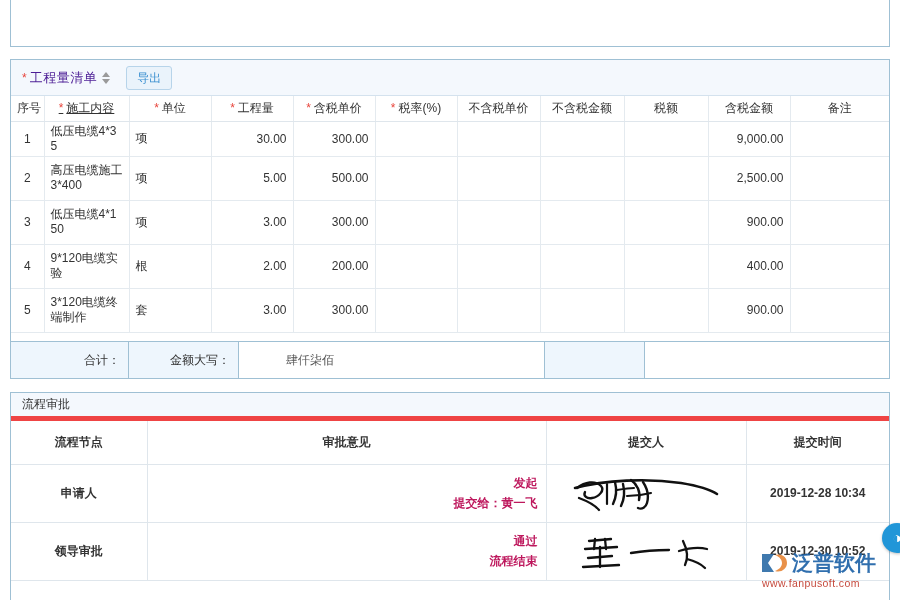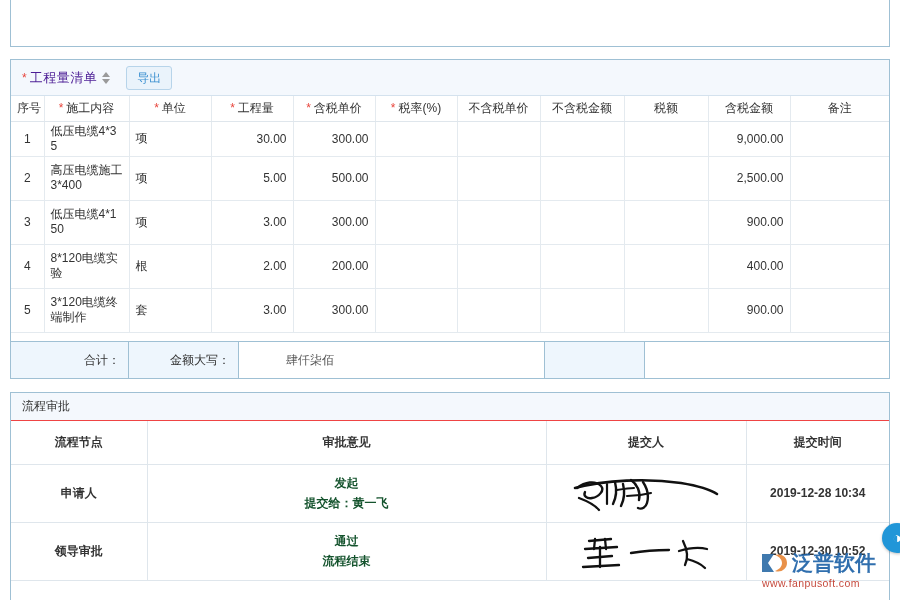--- a/index.html
+++ b/index.html
@@ -113,21 +113,21 @@
   table.grid th:last-child, table.grid td:last-child { border-right: none; }
 
   table.grid thead th {
     height: 25px;
     text-align: center;
     background: #ffffff;
     border-bottom: 1px solid #dfe6ec;
     white-space: nowrap;
   }
   .c-seq  { width: 33px; }
-  .c-desc { width: 85px; }
+  .c-desc { width: 85px; text-decoration: underline; }
   .c-unit { width: 82px; }
   .c-qty  { width: 82px; }
   .c-tprice { width: 82px; }
   .c-rate { width: 82px; }
   .c-nprice { width: 83px; }
   .c-namt  { width: 84px; }
   .c-tax   { width: 84px; }
   .c-tamt  { width: 82px; }
   .c-memo  { width: 99px; }
 
@@ -178,21 +178,21 @@
     width: 880px;
     height: 210px;
     border: 1px solid #9fc0d4;
     background: #ffffff;
     box-sizing: border-box;
     overflow: hidden;
   }
   .flow-head {
     height: 28px;
     background: #f4f8fd;
-    border-bottom: 1px solid #ef4444;
+    border-bottom: 5px solid #ef4444;
     display: flex;
     align-items: center;
     padding-left: 11px;
     font-size: 12px;
     color: #333;
     box-sizing: border-box;
   }
   table.flow {
     border-collapse: collapse;
     width: 100%;
@@ -211,21 +211,21 @@
     height: 43px;
     text-align: center;
     color: #333;
   }
   .f-node { width: 136px; }
   .f-opin { width: 399px; }
   .f-user { width: 200px; }
   .f-time { width: 143px; }
   table.flow tbody td { height: 58px; vertical-align: middle; }
   .node-cell { text-align: center; color: #333; }
-  .opin-cell { text-align: center; color: #14532d; line-height: 20px; }
+  .opin-cell { text-align: right; color: #be185d; line-height: 20px; }
   .opin-cell .l1 { display: block; }
   .opin-cell .l2 { display: block; }
   .time-cell { text-align: center; color: #333; }
   .sig-cell { text-align: center; }
   .sig-cell svg { display: block; margin: 0 auto; }
 
   
   .watermark {
     position: absolute;
     left: 760px;
@@ -340,21 +340,21 @@
         <td class="r-right">300.00</td>
         <td class="r-right"></td>
         <td class="r-right"></td>
         <td class="r-right"></td>
         <td class="r-right"></td>
         <td class="r-right">900.00</td>
         <td class="r-left"></td>
       </tr>
       <tr class="row-h2">
         <td class="r-num">4</td>
-        <td class="desc-cell">8*120电缆实验</td>
+        <td class="desc-cell">9*120电缆实验</td>
         <td class="r-left">根</td>
         <td class="r-right">2.00</td>
         <td class="r-right">200.00</td>
         <td class="r-right"></td>
         <td class="r-right"></td>
         <td class="r-right"></td>
         <td class="r-right"></td>
         <td class="r-right">400.00</td>
         <td class="r-left"></td>
       </tr>

